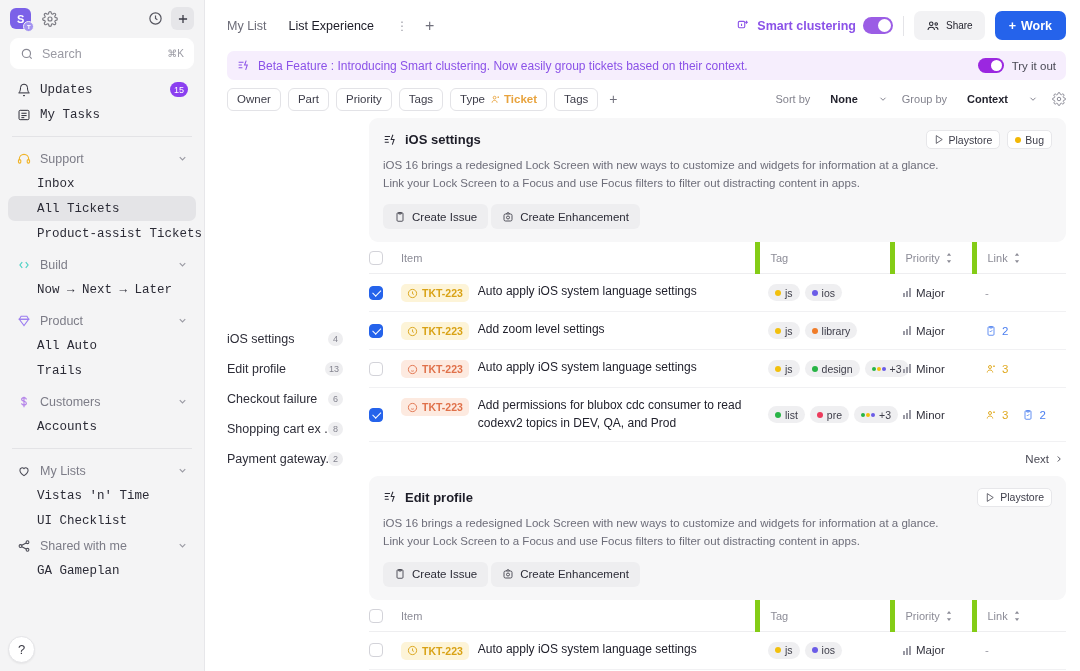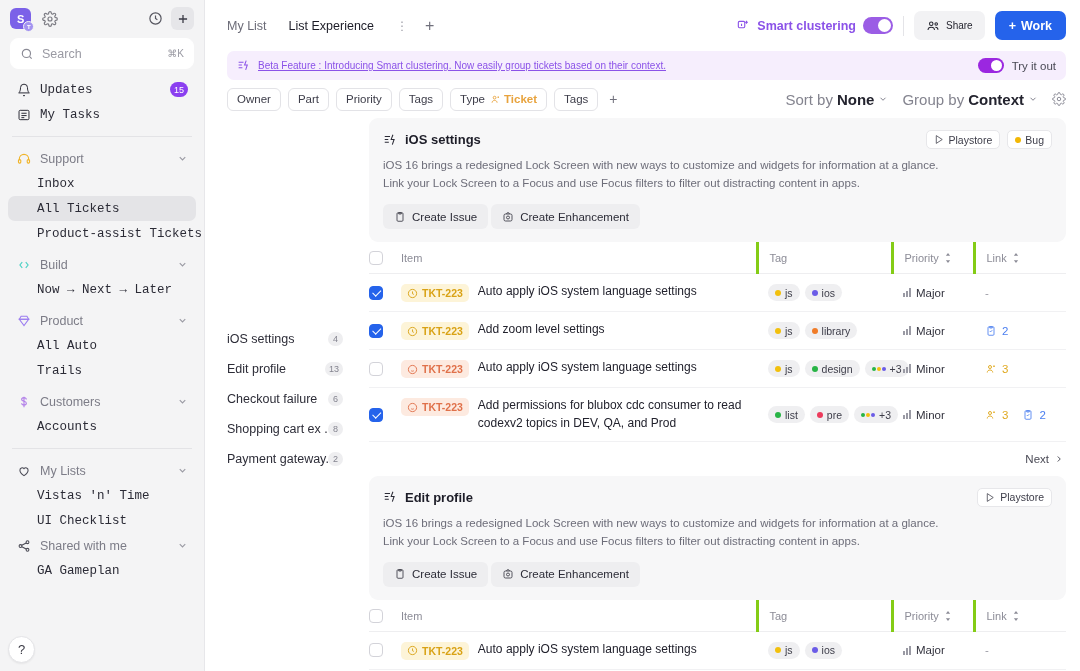--- a/index.html
+++ b/index.html
@@ -118,35 +118,35 @@
     display: flex; align-items: center; gap: 5px;
     background: #2563eb; color: #fff; border-radius: 7px;
     height: 29px; padding: 0 14px; font-size: 12.5px; font-weight: 600;
   }
 
   .beta {
     margin: 0 14px 0 22px; height: 29px; border-radius: 7px;
     background: #f6eefd; display: flex; align-items: center;
     padding: 0 10px; gap: 8px;
   }
-  .beta .txt { color: #8b52e8; font-size: 10px; flex: 1; text-decoration: underline; }
+  .beta .txt { color: #8b52e8; font-size: 12px; flex: 1; }
   .beta .tryout { color: #4a4a55; font-size: 11.5px; }
   .toggle.sm { width: 26px; height: 15px; background: #9b27e0; flex:0 0 26px;}
   .toggle.sm::after { width: 11px; height: 11px; top: 2px; right: 2px; }
 
   .filterbar { height: 38px; display: flex; align-items: center; padding: 0 14px 0 22px; gap: 7px; }
   .chip {
     height: 23px; border: 1px solid #e3e3e7; border-radius: 6px;
     display: flex; align-items: center; padding: 0 9px;
     font-size: 11.5px; color: #3d3d49; gap: 5px; background:#fff;
   }
   .chip .tk { color: #e8a33d; font-weight: 600; display:flex; align-items:center; gap:3px;}
   .filter-plus { color: #70707c; font-size: 14px; padding: 0 4px; }
   .filterbar-right { margin-left: auto; display: flex; align-items: center; gap: 14px; }
-  .sortby { font-size: 15px; color: #84848f; display: flex; align-items: center; gap: 4px; }
+  .sortby { font-size: 11px; color: #84848f; display: flex; align-items: center; gap: 20px; }
   .sortby b { color: #23232e; font-weight: 600; }
 
   .body { flex: 1; display: flex; min-height: 0; overflow: hidden; align-items: center; }
 
   .listcol { width: 150px; flex: 0 0 150px; padding: 8px 12px 0 22px; }
   .listcol-item {
     display: flex; align-items: center; height: 30px;
     font-size: 12.5px; color: #2d2d38;
   }
   .listcol-item .nm { overflow: hidden; white-space: nowrap; }
@@ -185,21 +185,21 @@
     font-size: 11px; color: #8c8c97; font-weight: 400; text-align: left;
     padding: 9px 0 8px 0; border-bottom: 1px solid #eeeef0;
   }
   table.tbl td { padding: 9px 0; border-bottom: 1px solid #f1f1f3; vertical-align: middle; }
   .col-chk { width: 32px; }
   .col-item { }
   .col-tag { width: 135px; }
   .col-pri { width: 82px; }
   .col-link { width: 92px; }
   .th-in { display: flex; align-items: center; gap: 5px; }
-  .th-sep { border-left: 3px solid #84cc16; padding-left: 11px !important; margin-left: 32px; }
+  .th-sep { border-left: 5px solid #84cc16; padding-left: 11px !important; margin-left: 32px; }
 
   .chk {
     width: 14px; height: 14px; border-radius: 4px;
     border: 1.5px solid #d3d3d9; background: #fff;
     display: flex; align-items: center; justify-content: center;
   }
   .chk.on { background: #2563eb; border-color: #2563eb; }
   .chk.on::after {
     content: ''; width: 3.5px; height: 7px;
     border: solid #fff; border-width: 0 1.8px 1.8px 0;

